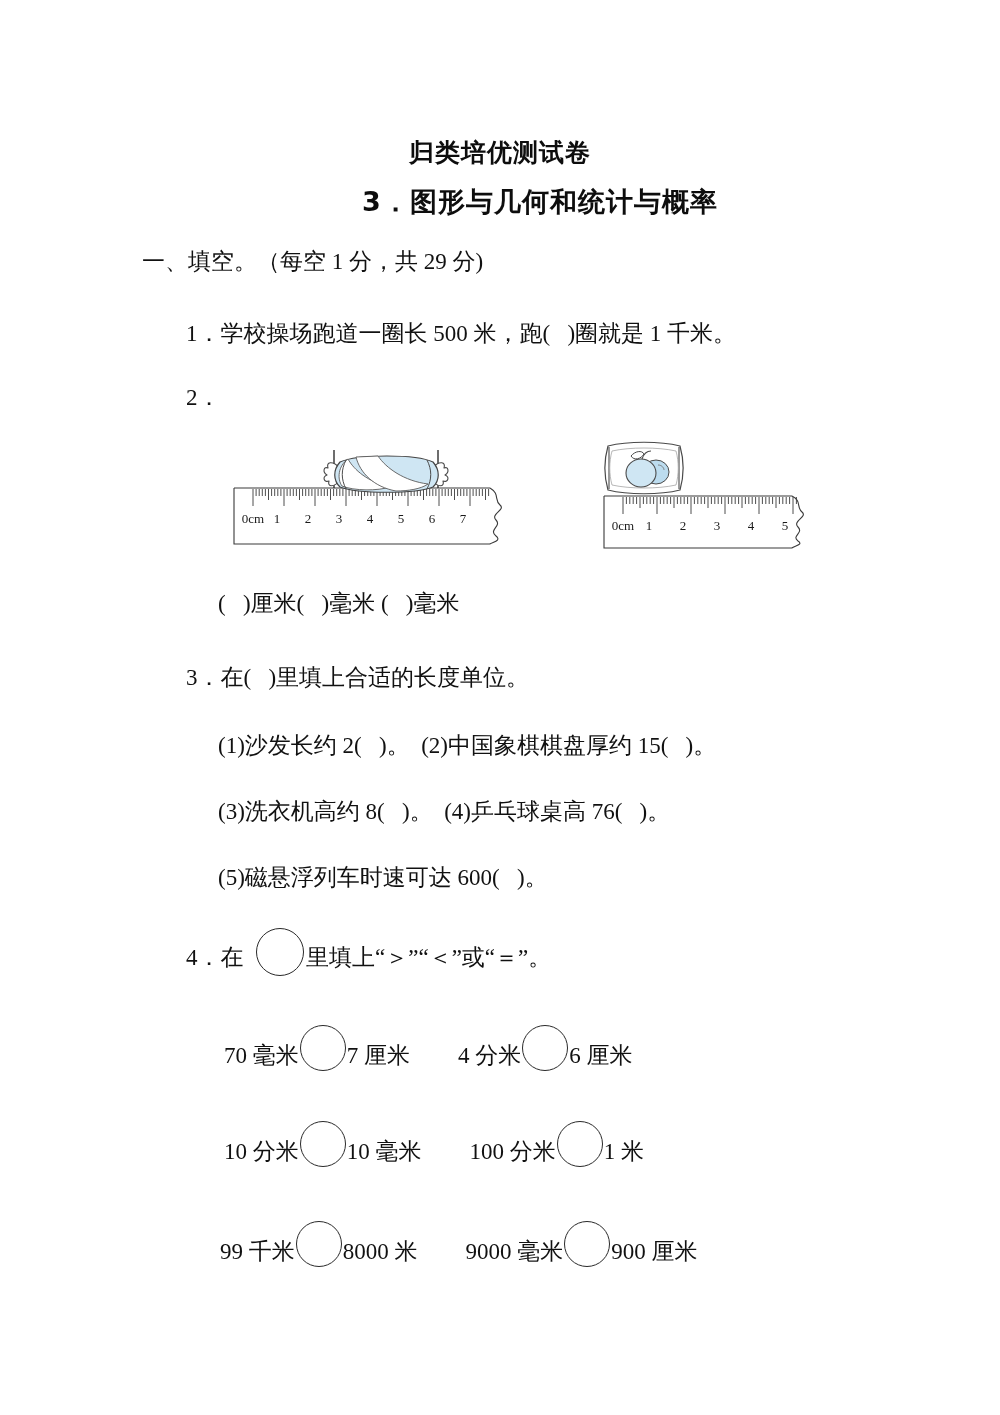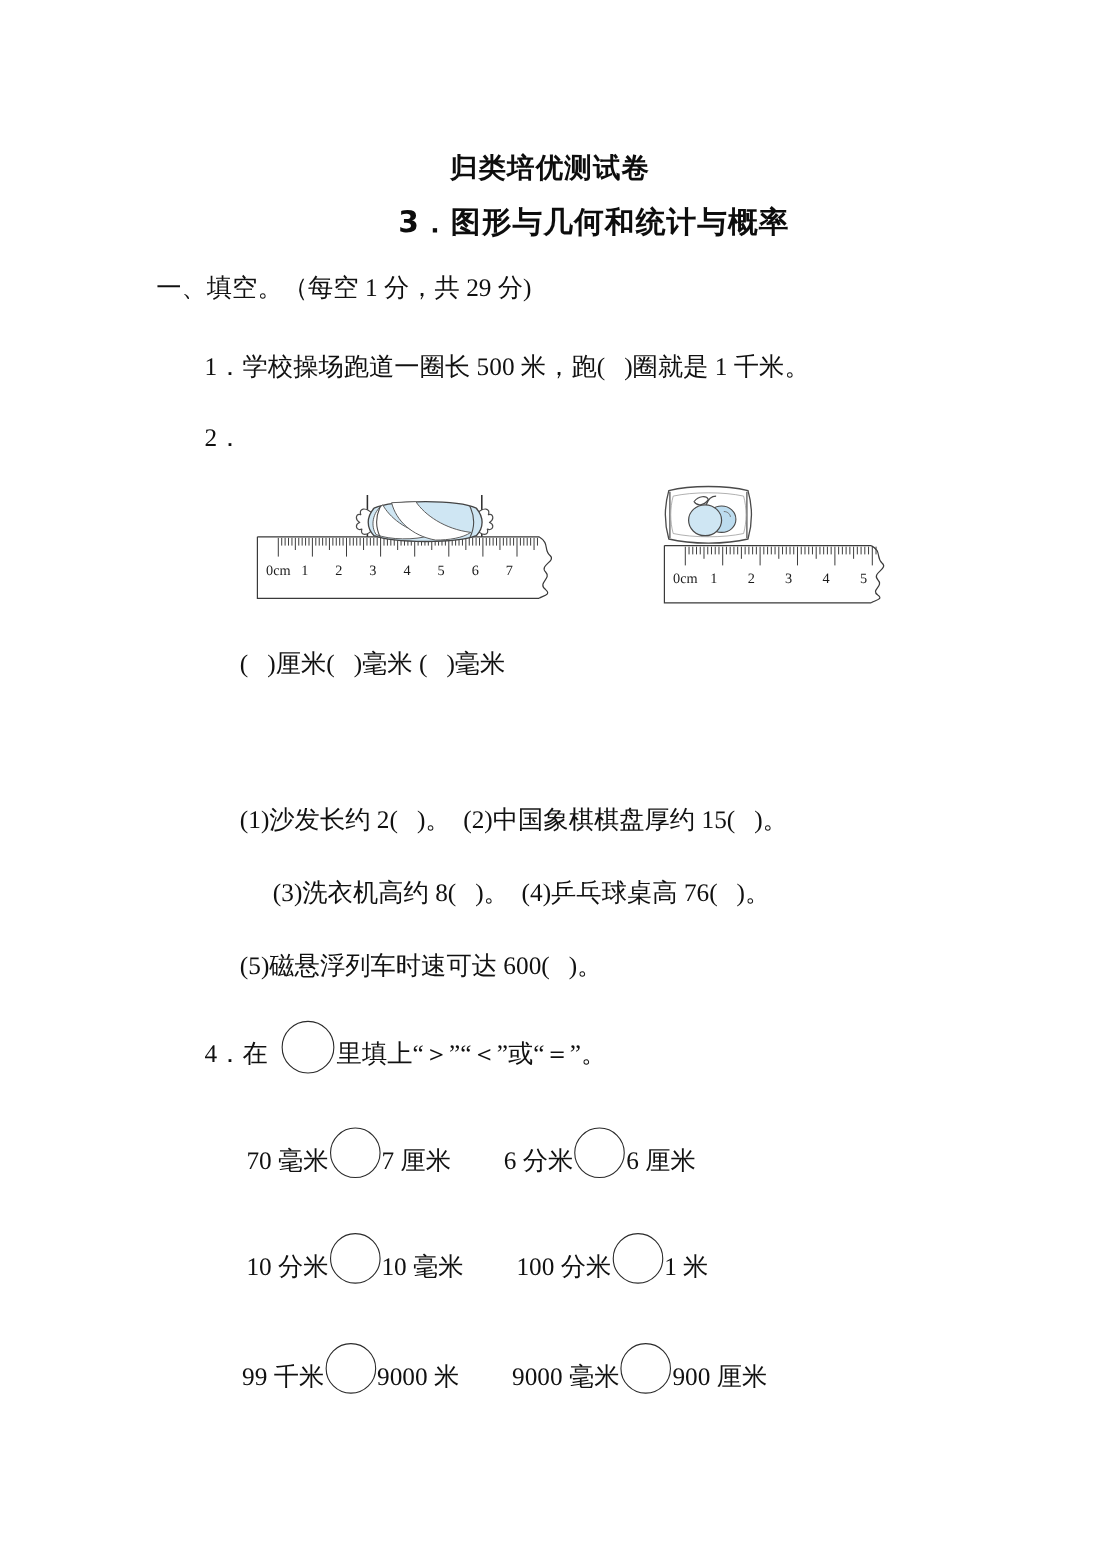--- a/index.html
+++ b/index.html
@@ -56,21 +56,21 @@
     line-height: 1.35;
     white-space: pre;
     color: #111111;
   }
   .sec-head { left: 142px; top: 246px; }
   .q1       { left: 186px; top: 318px; }
   .q2num    { left: 186px; top: 382px; }
   .q2ans    { left: 218px; top: 588px; }
   .q3       { left: 186px; top: 662px; }
   .q3a      { left: 218px; top: 730px; }
-  .q3b      { left: 218px; top: 796px; margin-left: 30px; }
+  .q3b      { left: 218px; top: 796px; }
   .q3c      { left: 218px; top: 862px; }
   .q4lead   { left: 186px; top: 942px; }
 
   
   .cmp-row {
     position: absolute;
     font-size: 23px;
     white-space: pre;
     display: flex;
     align-items: center;
@@ -205,51 +205,52 @@
         <text x="85" y="92">2</text>
         <text x="119" y="92">3</text>
         <text x="153" y="92">4</text>
         <text x="187" y="92">5</text>
       </g>
     </svg>
   </div>
 
   <div class="blk q2ans">(   )厘米(   )毫米 (   )毫米</div>
 
+  <div class="blk q3">3．在(   )里填上合适的长度单位。</div>
   <div class="blk q3a">(1)沙发长约 2(   )。  (2)中国象棋棋盘厚约 15(   )。</div>
   <div class="blk q3b">(3)洗衣机高约 8(   )。  (4)乒乓球桌高 76(   )。</div>
   <div class="blk q3c">(5)磁悬浮列车时速可达 600(   )。</div>
 
   <div class="blk q4lead">4．在</div>
   <span class="circ-inline" style="position:absolute; left:256px; top:928px;"></span>
   <div class="blk" style="left:306px; top:942px;">里填上“＞”“＜”或“＝”。</div>
 
   <div class="cmp-row row-a">
     <span class="cell">70 毫米</span>
     <span class="circ"></span>
     <span class="cell">7 厘米</span>
     <span class="cmp-gap"></span>
-    <span class="cell">6 分米</span>
+    <span class="cell">4 分米</span>
     <span class="circ"></span>
     <span class="cell">6 厘米</span>
   </div>
 
   <div class="cmp-row row-b">
     <span class="cell">10 分米</span>
     <span class="circ"></span>
     <span class="cell">10 毫米</span>
     <span class="cmp-gap"></span>
     <span class="cell">100 分米</span>
     <span class="circ"></span>
     <span class="cell">1 米</span>
   </div>
 
   <div class="cmp-row row-c">
     <span class="cell">99 千米</span>
     <span class="circ"></span>
-    <span class="cell">9000 米</span>
+    <span class="cell">8000 米</span>
     <span class="cmp-gap"></span>
     <span class="cell">9000 毫米</span>
     <span class="circ"></span>
     <span class="cell">900 厘米</span>
   </div>
 
 </div>
 
 </body></html>

